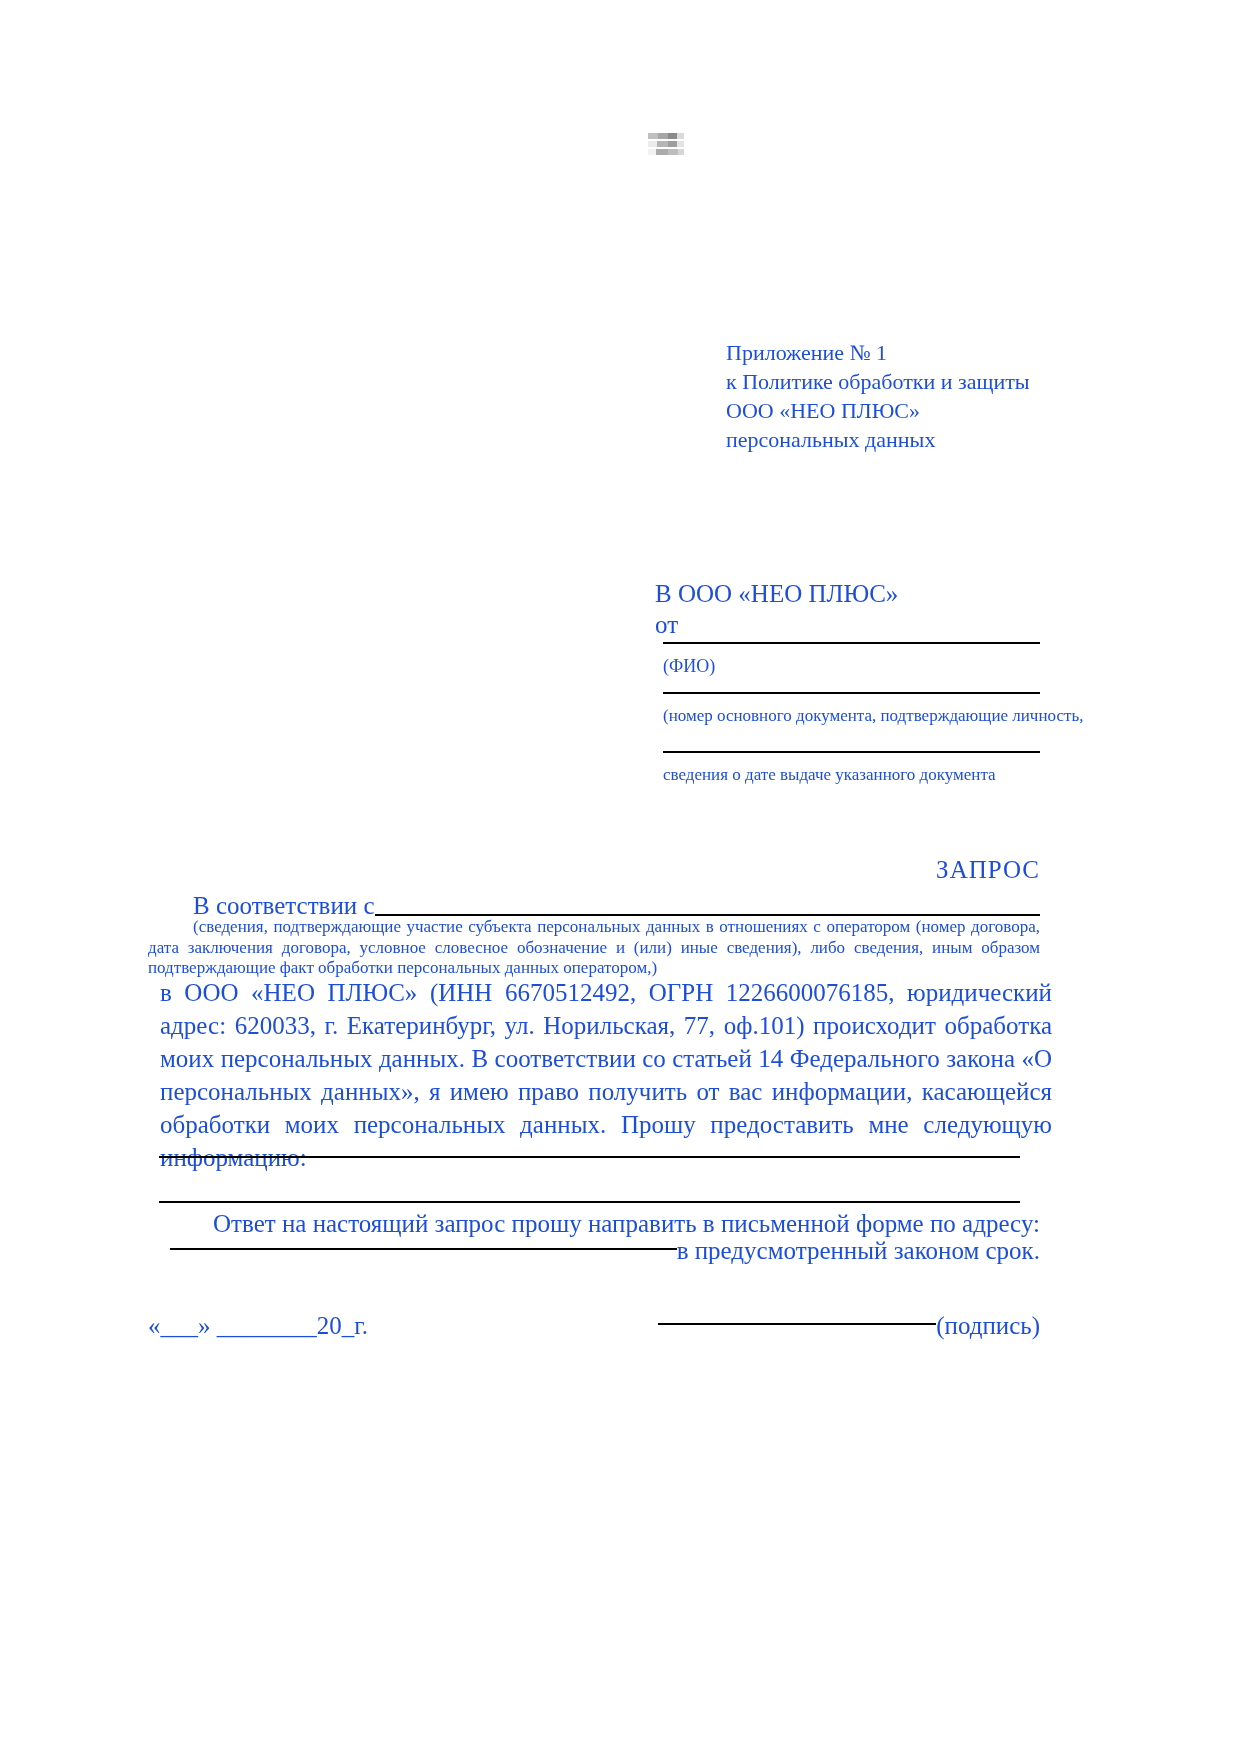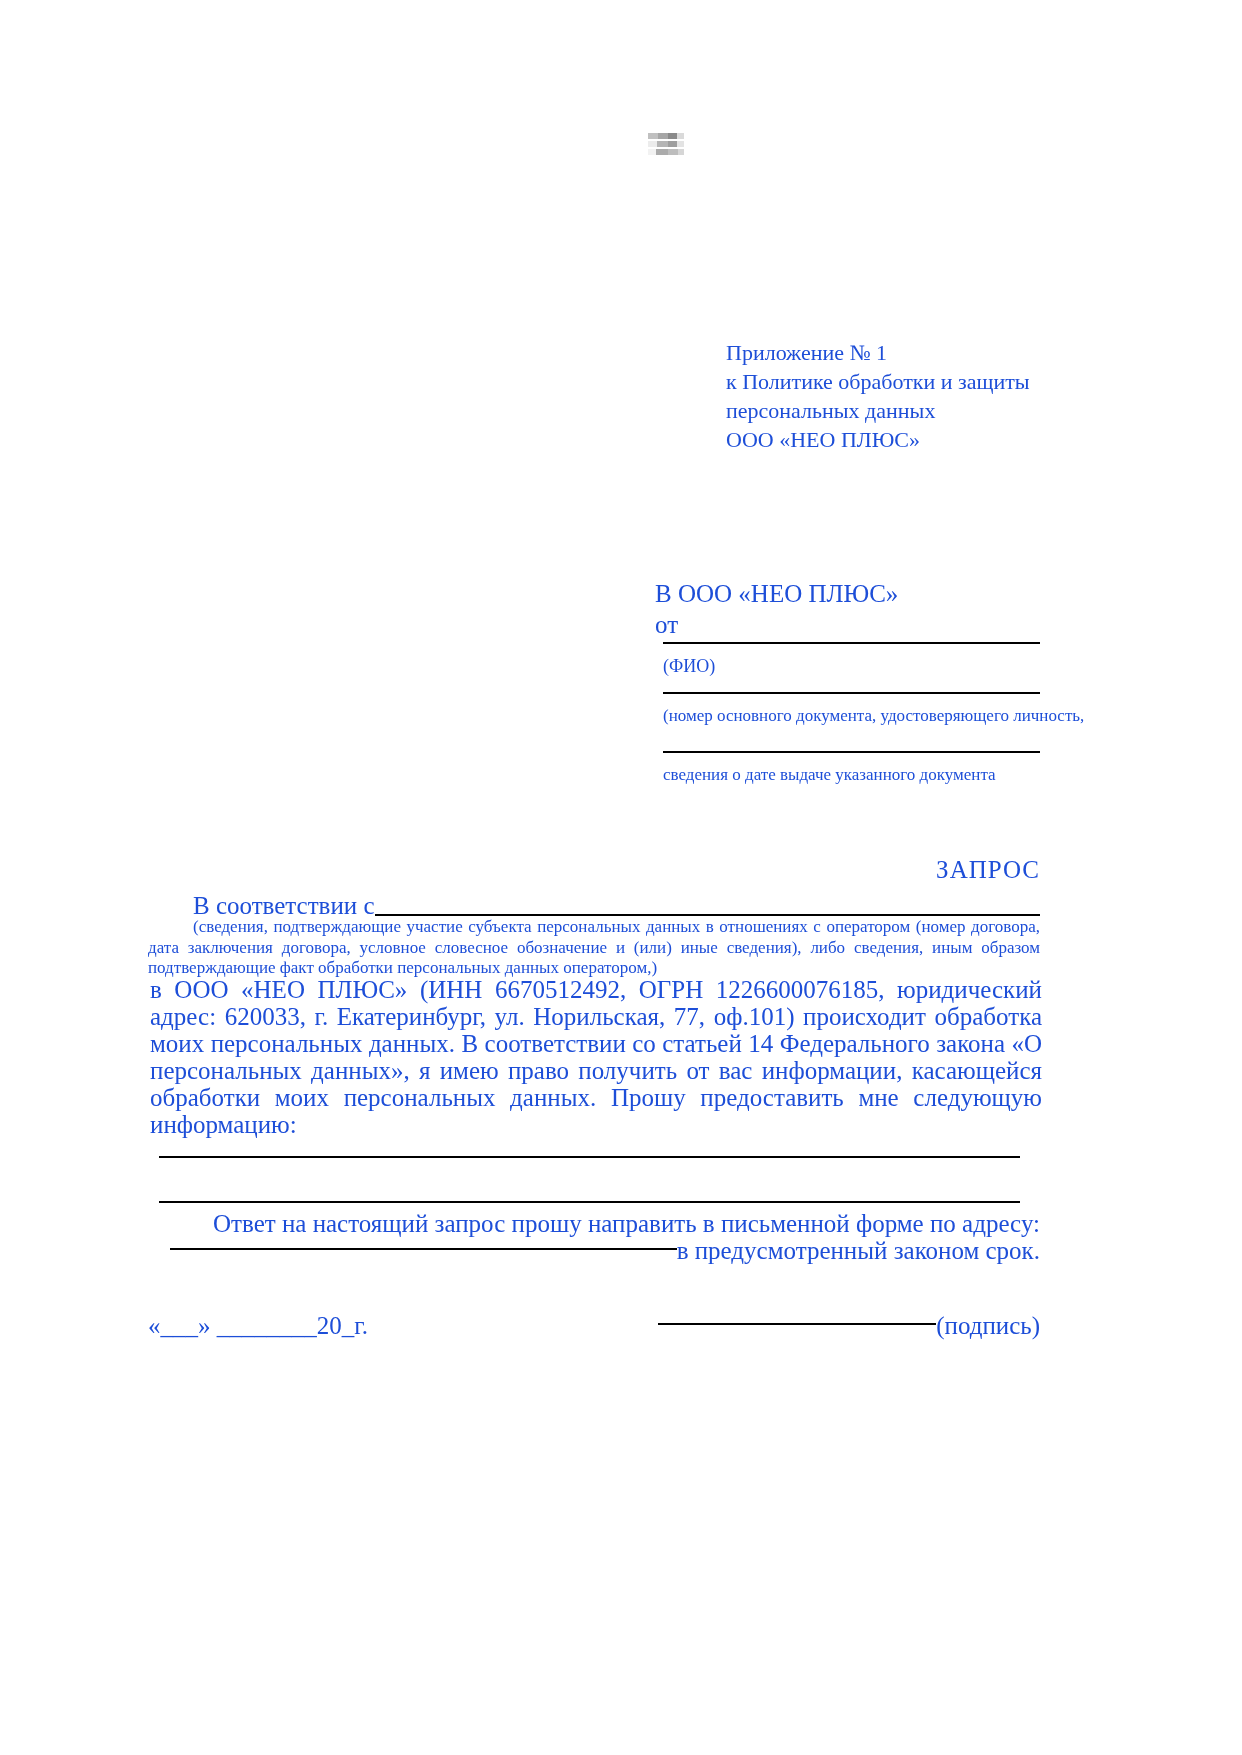--- a/index.html
+++ b/index.html
@@ -53,22 +53,22 @@
   .intro-row .lead { margin-left: 45px; white-space: nowrap; }
   .fill-line { flex: 1 1 auto; border-bottom: 2px solid #000; height: 0; margin-bottom: 4px; }
 
   .fine-print {
     position: absolute; left: 148px; top: 901px; width: 892px;
     font-size: 17px; line-height: 20.5px;
     text-align: justify; text-indent: 45px;
   }
 
   .body-par {
-    position: absolute; left: 150px; top: 960px; width: 892px;
-    font-size: 25px; line-height: 27px; text-align: justify;
+    position: absolute; left: 160px; top: 960px; width: 892px;
+    font-size: 25px; line-height: 33px; text-align: justify;
   }
 
   .write-line {
     position: absolute; left: 159px; width: 861px;
     border-top: 2px solid #000; height: 0;
   }
   .write-line.l1 { top: 1140px; }
   .write-line.l2 { top: 1185px; }
 
   .answer-line {
@@ -107,38 +107,38 @@
     <rect x="29" y="8" width="7" height="6" fill="#e3e3e3"></rect>
     <rect x="0" y="16" width="8" height="6" fill="#f2f2f2"></rect>
     <rect x="8" y="16" width="12" height="6" fill="#ababab"></rect>
     <rect x="20" y="16" width="10" height="6" fill="#bdbdbd"></rect>
     <rect x="30" y="16" width="6" height="6" fill="#d6d6d6"></rect>
   </svg>
 
   <div class="appendix">
     <div>Приложение № 1</div>
     <div>к Политике обработки и защиты</div>
+    <div>ООО «НЕО ПЛЮС»</div>
     <div>персональных данных</div>
-    <div>ООО «НЕО ПЛЮС»</div>
   </div>
 
 
   <div class="recipient">
     <div>В ООО «НЕО ПЛЮС»</div>
     <div>от</div>
   </div>
 
   <div class="field" style="top:626px">
     <div class="field-line"></div>
     <div class="field-caption cap-lg">(ФИО)</div>
   </div>
 
   <div class="field" style="top:676px">
     <div class="field-line"></div>
-    <div class="field-caption cap-md">(номер основного документа, удостоверяющего личность,</div>
+    <div class="field-caption cap-md">(номер основного документа, подтверждающие личность,</div>
   </div>
 
   <div class="field" style="top:735px">
     <div class="field-line"></div>
     <div class="field-caption cap-md">сведения о дате выдаче указанного документа</div>
   </div>
 
 
   <div class="zapros-heading">ЗАПРОС</div>
 

